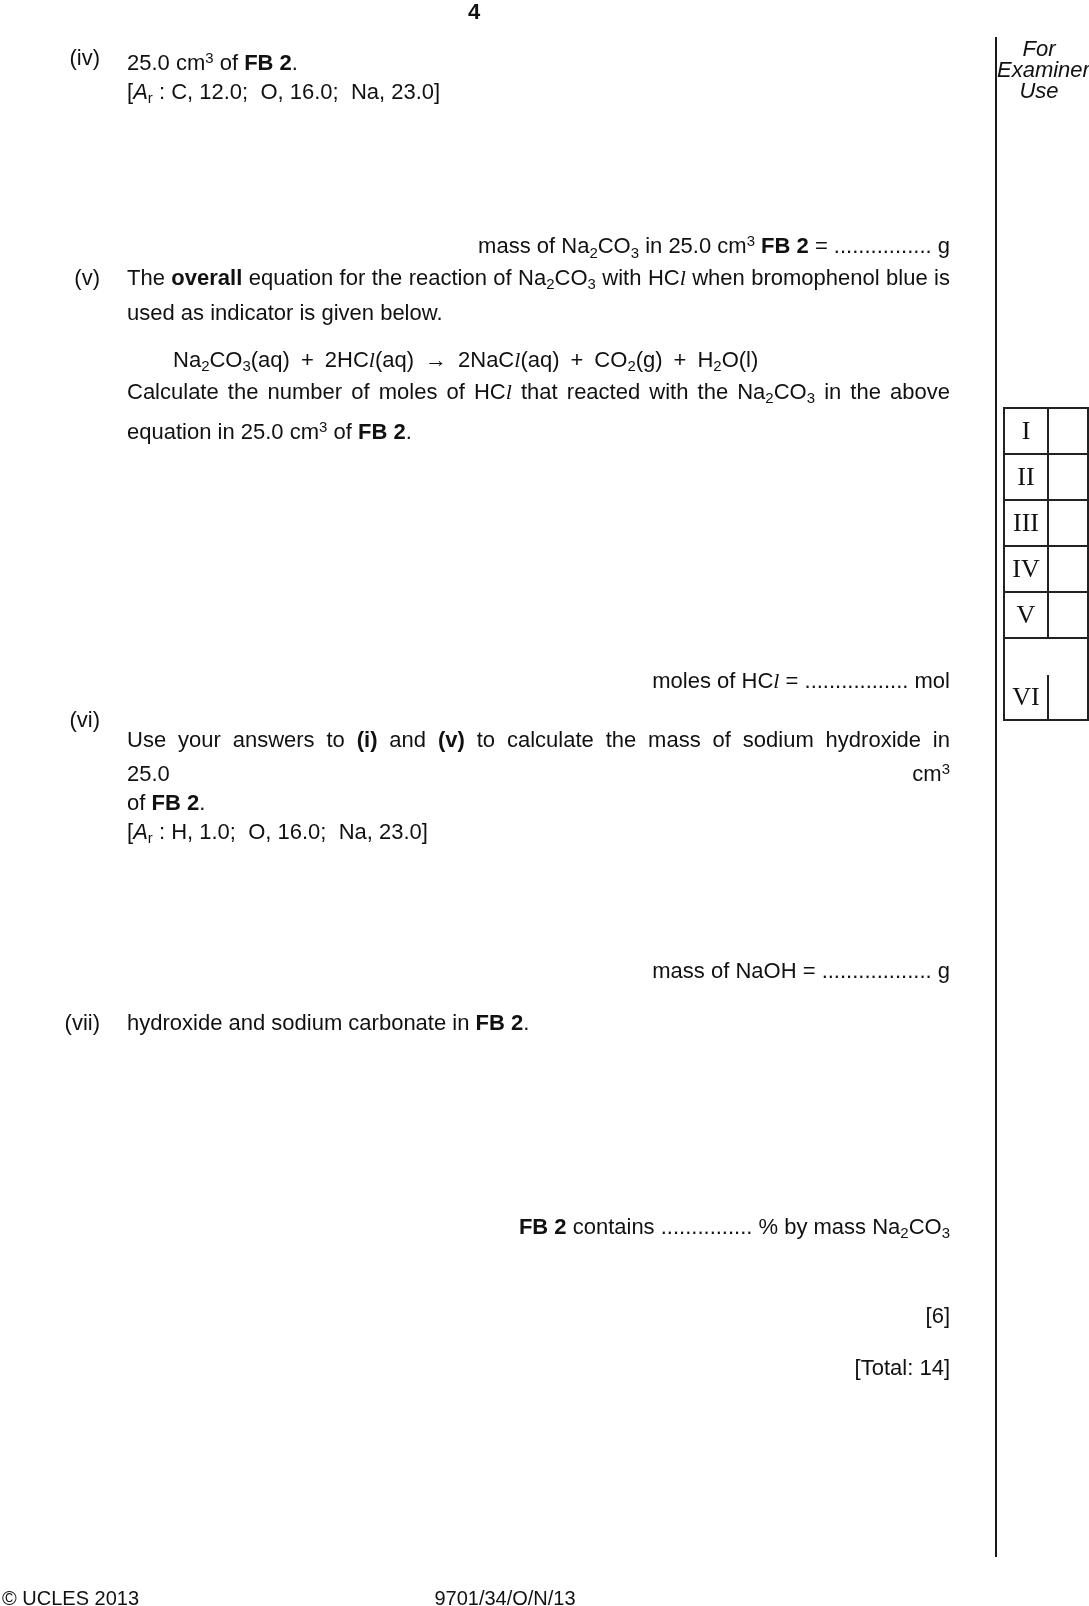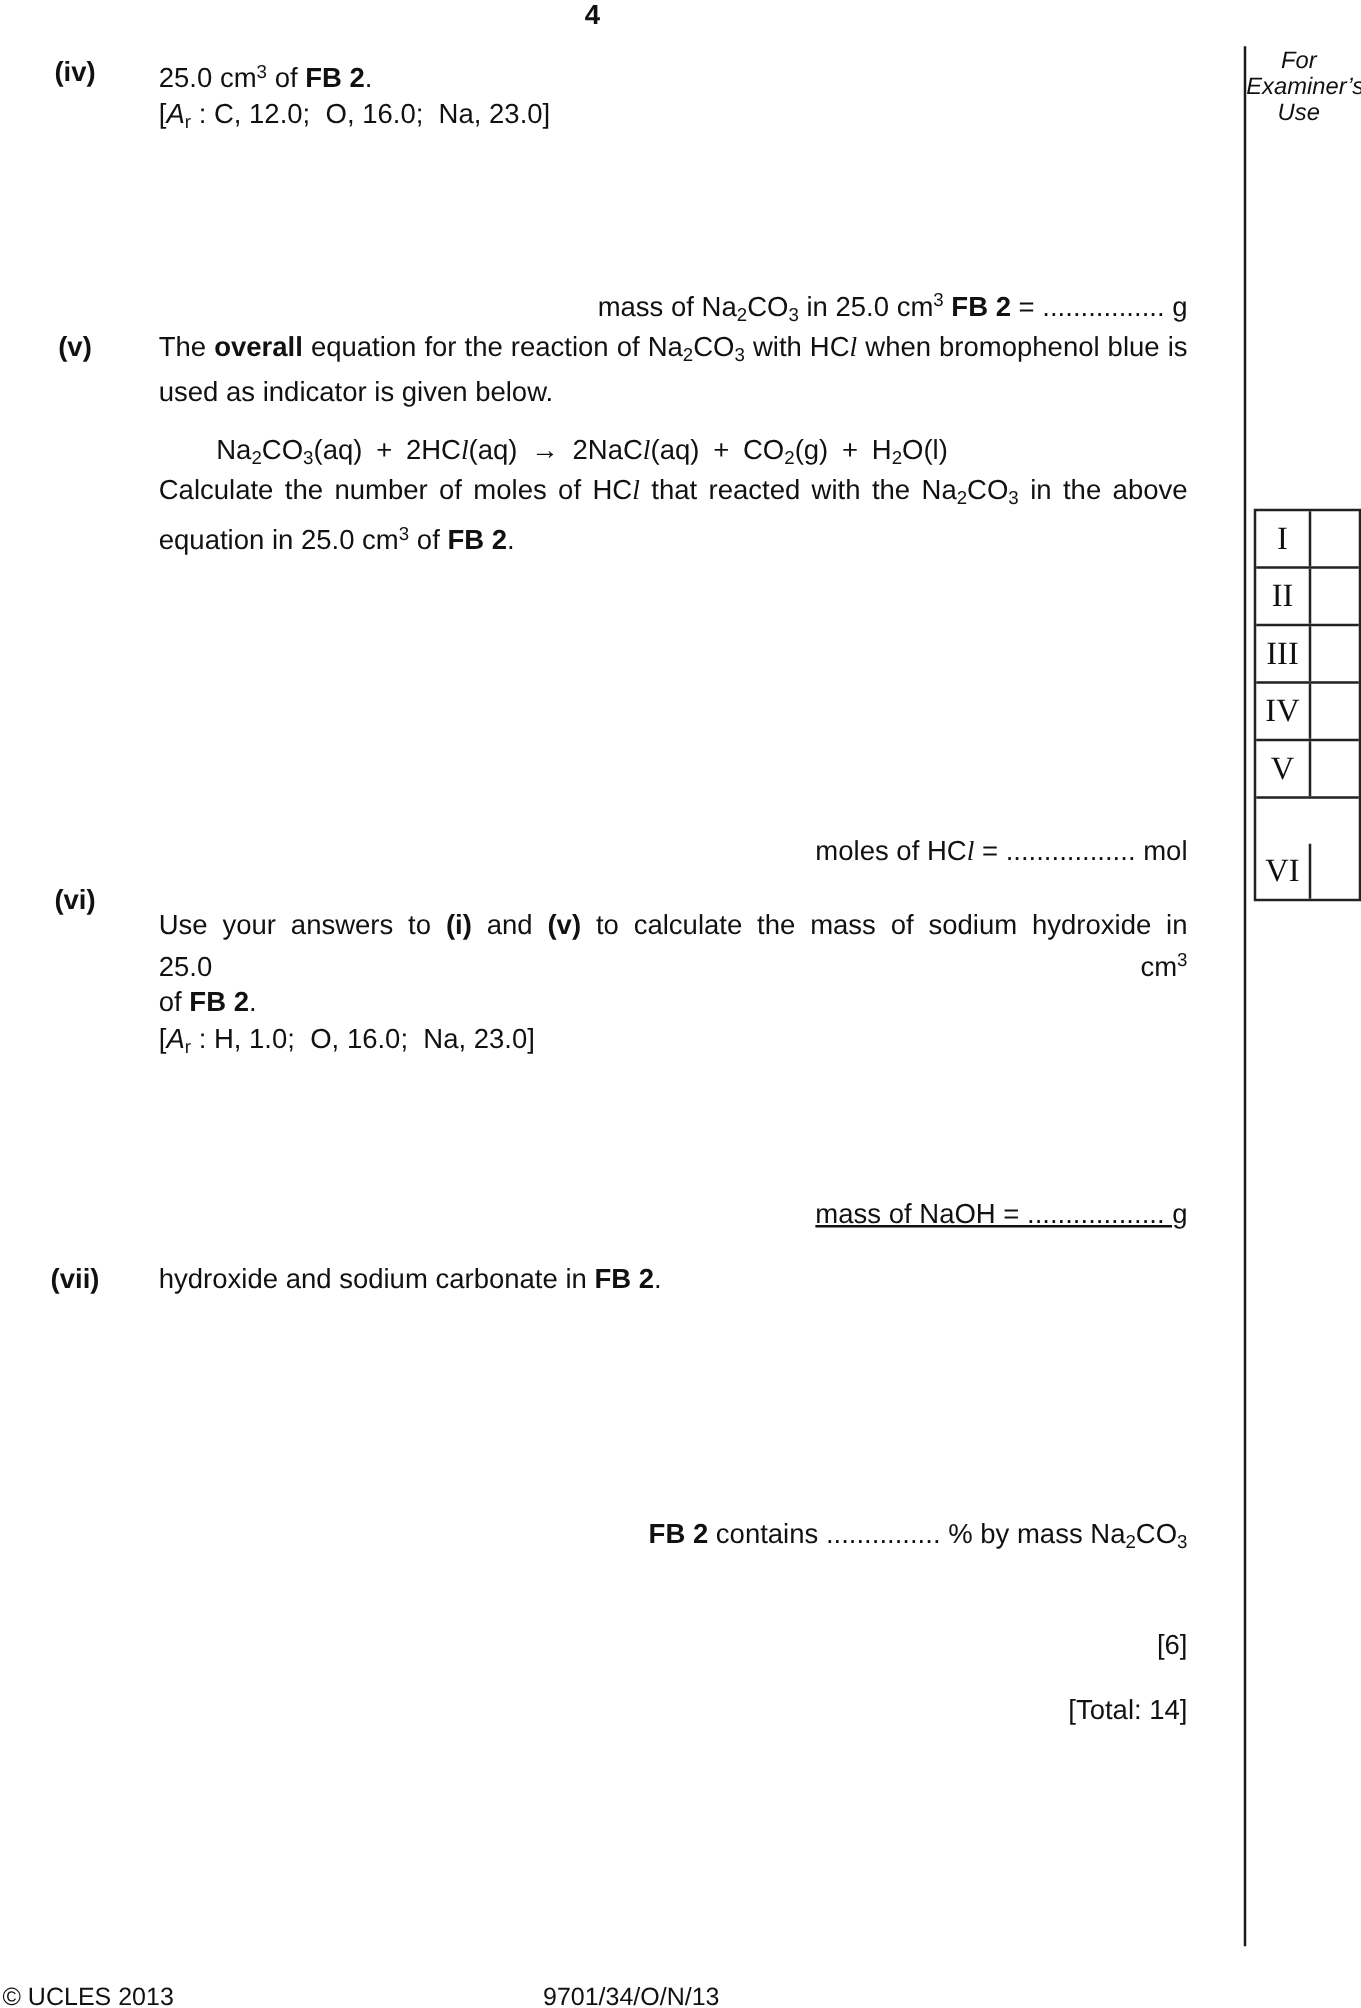--- a/index.html
+++ b/index.html
@@ -4,31 +4,31 @@
 <style>
   html,body{margin:0;padding:0;}
   body{
     width:1089px;height:1606px;position:relative;background:#ffffff;color:#111;
     font-family:"Liberation Sans", sans-serif;font-size:22px;overflow:hidden;
   }
   .abs{position:absolute;}
   .line{line-height:29px;min-height:29px;white-space:nowrap;}
   .jline{line-height:29px;min-height:29px;text-align:justify;text-align-last:justify;}
   .textcol{left:127px;width:823px;}
-  .qlabel{left:20px;width:80px;text-align:center;font-weight:bold;line-height:29px;}
+  .qlabel{left:20px;width:80px;text-align:right;font-weight:normal;line-height:29px;}
   .rline{left:127px;width:823px;text-align:right;line-height:29px;white-space:nowrap;margin-top:16px;}
   .r-b{font-weight:bold;}
   .r-i{font-style:italic;}
   .r-sub{font-size:68%;vertical-align:-0.28em;}
   .r-sup{font-size:68%;vertical-align:0.5em;}
   .r-il{font-family:"Liberation Serif", serif;font-style:italic;}
   .page-number{top:-2px;left:0;width:948px;text-align:center;font-weight:bold;line-height:28px;}
   .divider{left:995px;top:37px;width:2px;height:1520px;background:#1a1a1a;}
   .examiner{left:997px;top:38px;width:84px;text-align:center;font-style:italic;
-    font-size:19px;line-height:21px;}
+    font-size:22px;line-height:21px;}
   .marks-table{left:1003px;top:407px;width:82px;border:2px solid #222;}
   .marks-row{display:flex;height:44px;border-bottom:2px solid #222;}
   .marks-row:last-child{border-bottom:none;margin-top:36px;}
   .marks-num{width:42px;border-right:2px solid #222;display:flex;align-items:center;
     justify-content:center;font-family:"Liberation Serif", serif;font-size:26px;color:#111;}
   .marks-blank{flex:1;}
   .equation{left:173px;top:345px;line-height:29px;white-space:nowrap;}
   .footer{font-size:20px;line-height:24px;}
   .footer-left{left:2px;top:1586px;}
   .footer-center{left:0;top:1586px;width:1010px;text-align:center;}
@@ -95,21 +95,21 @@
 
 <div class="abs rline" style="top:650px;"><span>moles of HC</span><span class="r-il">l</span><span> = ................. mol</span></div>
 
 <div class="abs qlabel" style="top:705px;">(vi)</div>
 <div class="abs textcol" style="top:705px;margin-top:20px;">
   <div class="jline"><span>Use your answers to </span><span class="r-b">(i)</span><span> and </span><span class="r-b">(v)</span><span> to calculate the mass of sodium hydroxide in 25.0&nbsp;cm</span><span class="r-sup">3</span></div>
   <div class="line"><span>of </span><span class="r-b">FB 2</span><span>.</span></div>
   <div class="line"><span>[</span><span class="r-i">A</span><span class="r-sub">r</span><span>&nbsp;: H, 1.0;&nbsp; O, 16.0;&nbsp; Na, 23.0]</span></div>
 </div>
 
-<div class="abs rline" style="top:940px;text-decoration:underline;"><span>mass of NaOH = .................. g</span></div>
+<div class="abs rline" style="top:940px;"><span>mass of NaOH = .................. g</span></div>
 
 <div class="abs qlabel" style="top:1008px;">(vii)</div>
 <div class="abs textcol" style="top:1008px;">
   <div class="line"><span>hydroxide and sodium carbonate in </span><span class="r-b">FB 2</span><span>.</span></div>
 </div>
 
 <div class="abs rline" style="top:1196px;"><span class="r-b">FB 2</span><span> contains ............... % by mass Na</span><span class="r-sub">2</span><span>CO</span><span class="r-sub">3</span></div>
 
 <div class="abs rline" style="top:1285px;"><span>[6]</span></div>
 

